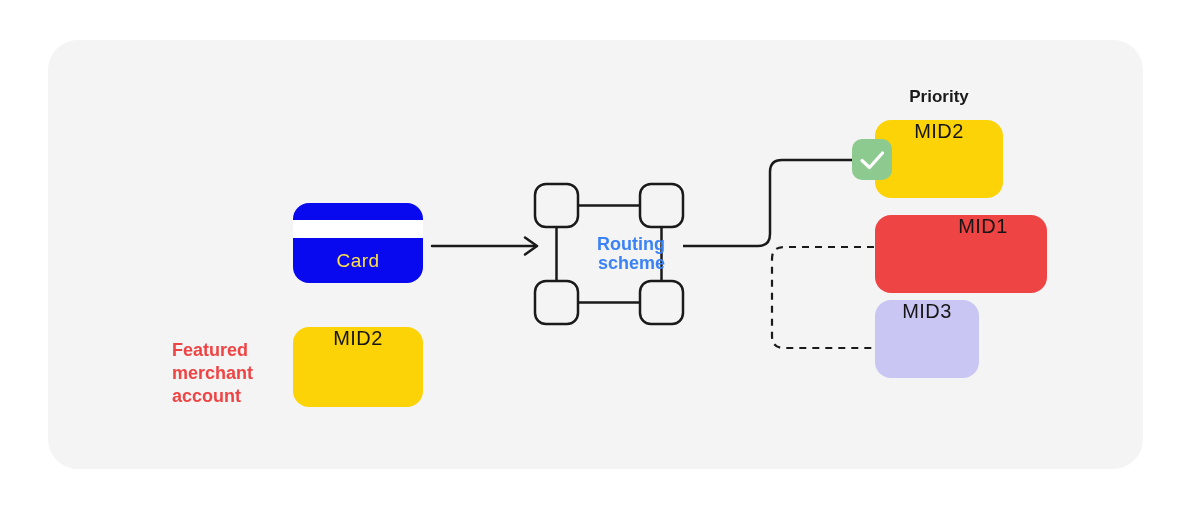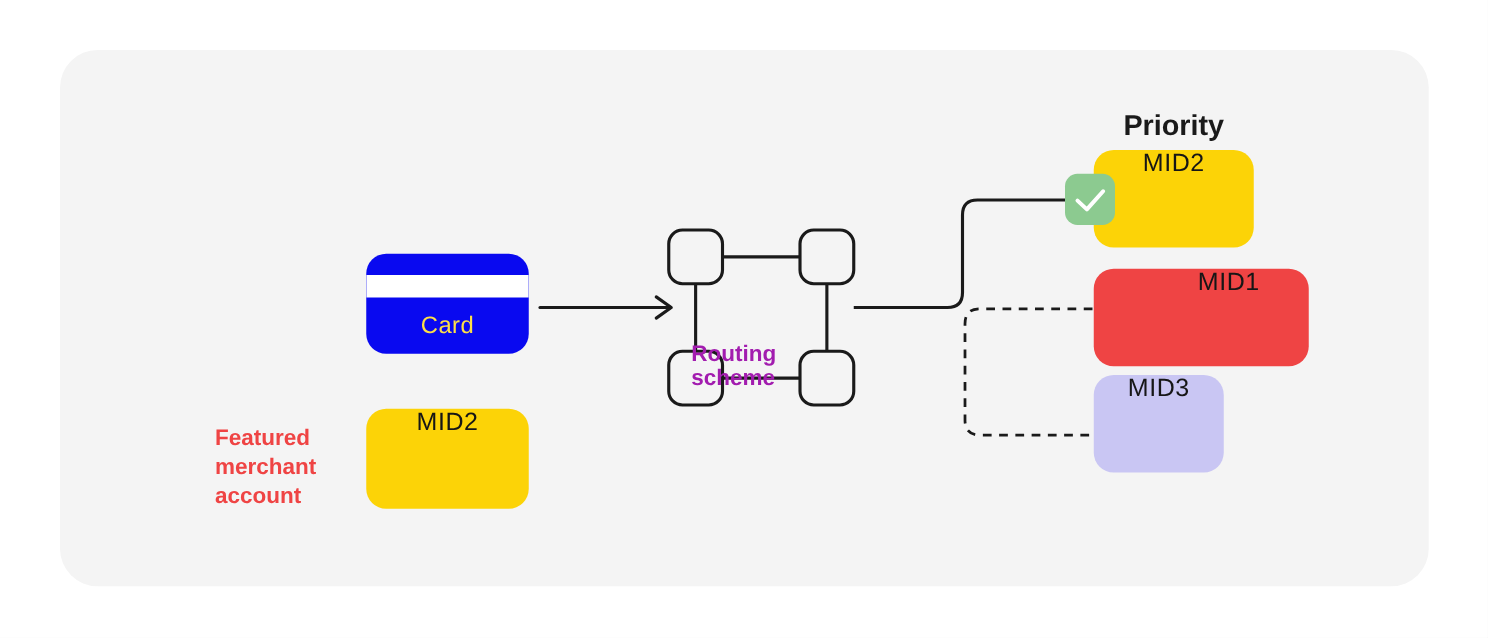--- a/index.html
+++ b/index.html
@@ -71,35 +71,34 @@
     font-weight: 700;
     color: #ef4444;
     white-space: pre-line;
   }
   .featured-mid { left: 293px; top: 327px; width: 130px; height: 80px; }
   .routing-label {
     position: absolute;
     left: 553px; top: 235px;
     width: 112px;
     z-index: 2;
-    text-align: left;
+    text-align: right;
     font-size: 18px;
     line-height: 19px;
     font-weight: 700;
-    color: #a21caf;
+    color: #3b82f6;
     white-space: pre-line;
-    margin-top: 39px;
   }
   .priority-title {
     position: absolute;
     left: 875px; top: 87px;
     width: 128px;
     z-index: 2;
     text-align: center;
-    font-size: 23px;
+    font-size: 17px;
     font-weight: 700;
     color: #1a1a1a;
   }
   .mid2-box { left: 875px; top: 120px; width: 128px; height: 78px; }
   .mid1-box { left: 875px; top: 215px; width: 128px; height: 78px; }
   .mid3-box { left: 875px; top: 300px; width: 104px; height: 78px; }
   .check-badge {
     position: absolute;
     left: 852px; top: 139px;
     width: 40px; height: 41px;

